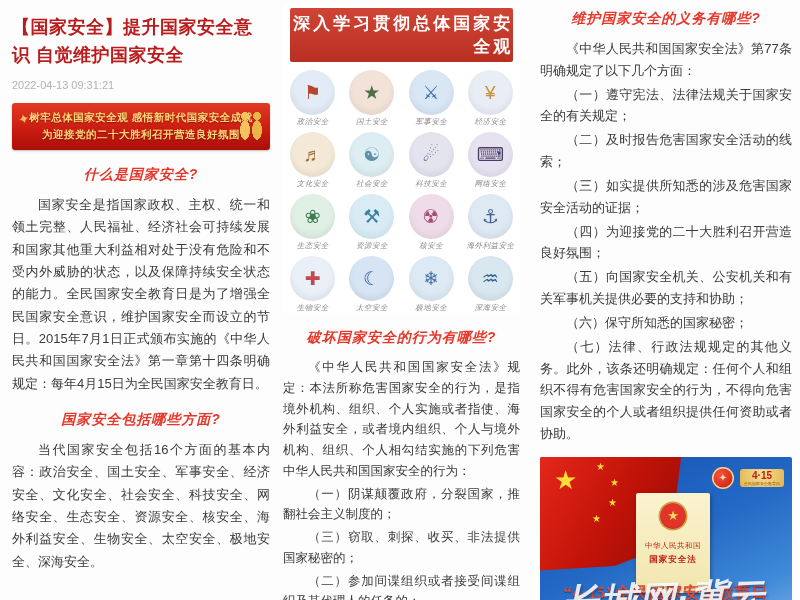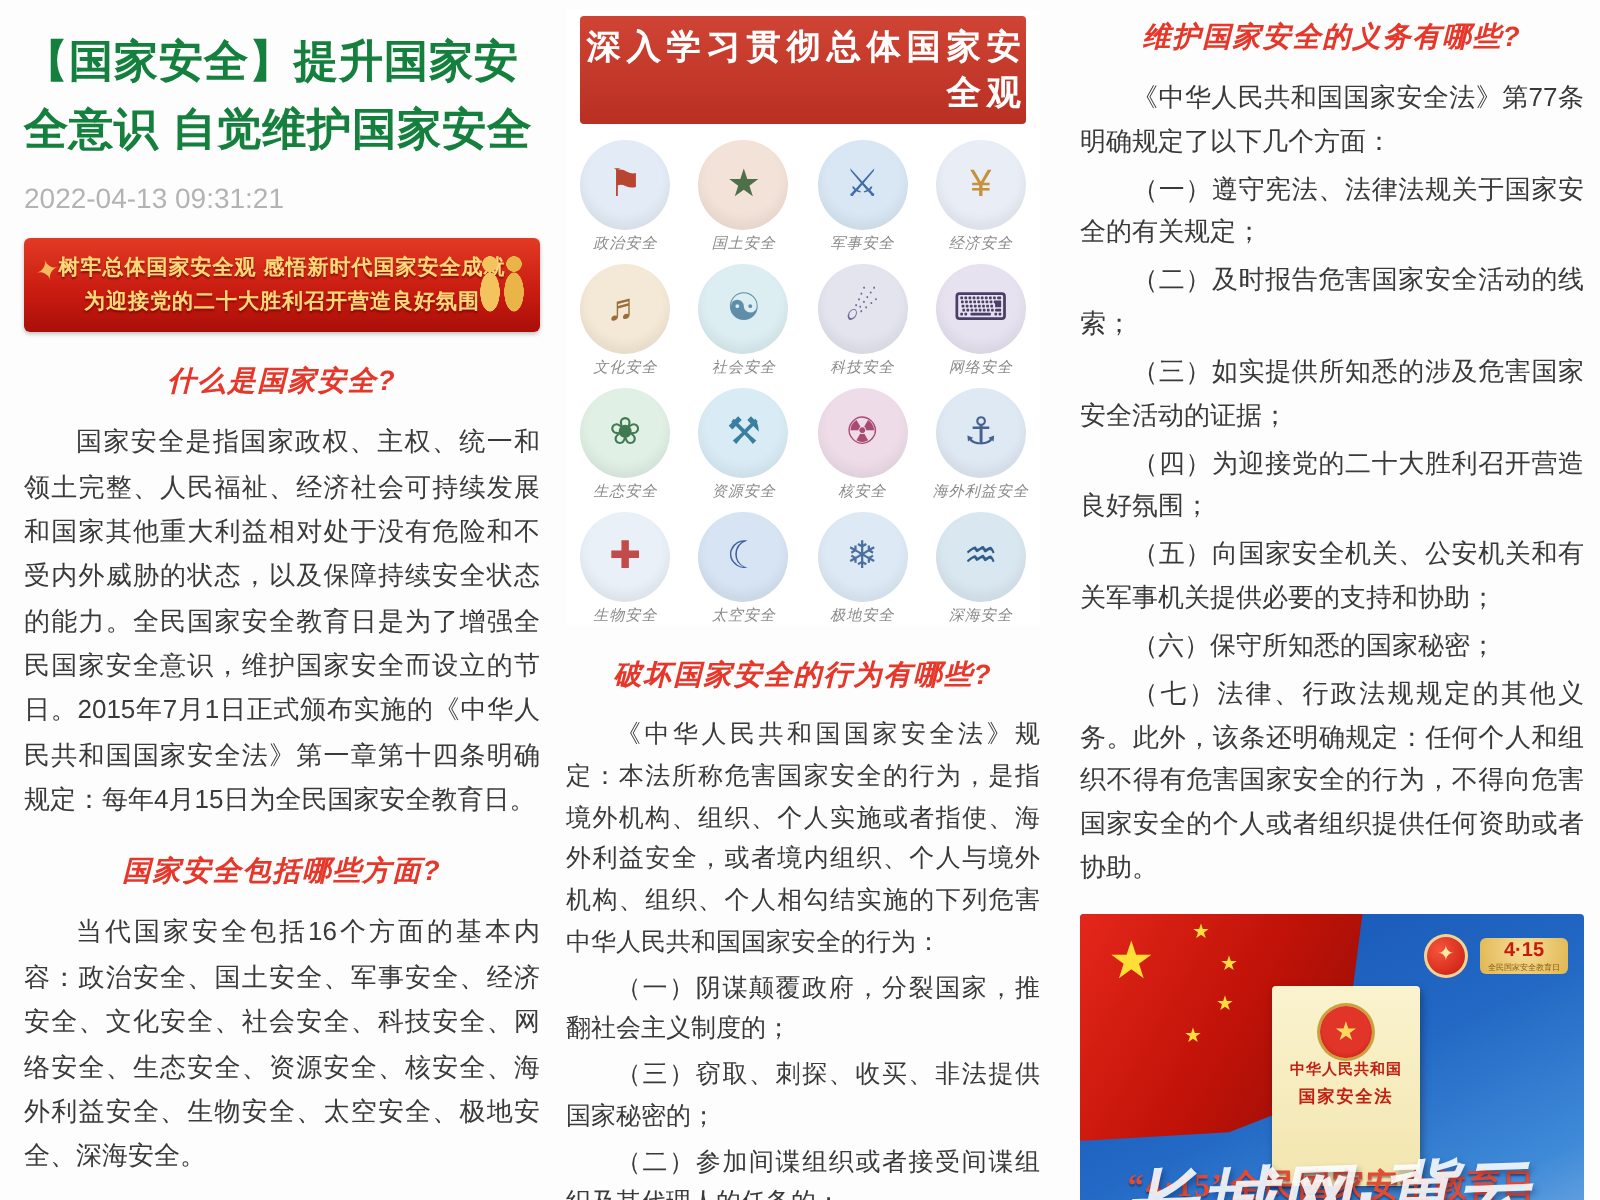--- a/index.html
+++ b/index.html
@@ -4,22 +4,22 @@
 <style>
   * { margin:0; padding:0; box-sizing:border-box; }
   html,body { width:800px; height:600px; background:#fff; overflow:hidden;
     font-family:"Liberation Sans","DejaVu Sans",sans-serif; }
   .page { position:relative; width:800px; height:600px; background:#fdfdfd; }
   .col { position:absolute; top:0; }
   .col-left  { left:12px;  width:258px; padding-top:14px; }
   .col-mid   { left:283px; width:237px; padding-top:5px; }
   .col-right { left:540px; width:252px; padding-top:8px; }
 
-  .article-title { font-size:22px; font-weight:bold; color:#15803d; line-height:1.55; letter-spacing:.5px; }
-  .pub-date { margin-top:9px; font-size:14px; color:#b3b3b3; }
+  .article-title { font-size:18px; font-weight:bold; color:#b91c1c; line-height:1.55; letter-spacing:.5px; }
+  .pub-date { margin-top:9px; font-size:11px; color:#b3b3b3; }
 
   .banner { position:relative; margin-top:12px; height:47px; border-radius:3px;
     background:linear-gradient(180deg,#e23a24 0%,#c81a10 60%,#a90f08 100%);
     display:flex; align-items:center; justify-content:center; overflow:hidden;
     box-shadow:0 1px 2px rgba(0,0,0,.25); }
   .banner-text { text-align:center; color:#ffd978; font-weight:bold; font-size:10.5px;
     line-height:1.6; text-shadow:0 1px 1px rgba(90,0,0,.6); letter-spacing:.5px; }
   .banner .dove { position:absolute; left:6px; top:8px; color:#f7c967; font-size:14px; transform:rotate(-15deg); opacity:.9; }
   .banner .figures { position:absolute; right:4px; top:5px; width:30px; height:38px;
     background:radial-gradient(ellipse 8px 16px at 9px 22px,#f3c45e 60%,transparent 62%),
@@ -72,21 +72,21 @@
   .badge-415 { padding:2px 4px 1px; background:radial-gradient(circle at 50% 30%,#f7df9a,#e0b54f);
     border-radius:3px; text-align:center; }
   .badge-415 .num { color:#c51a0d; font-weight:bold; font-size:10px; line-height:1; }
   .badge-415 .sub { color:#8a5a12; font-size:4px; line-height:1.3; white-space:nowrap; }
   .law-book { position:absolute; left:96px; top:36px; width:74px; height:100px;
     background:linear-gradient(180deg,#faf3cf,#f2e5ae); border-radius:2px;
     box-shadow:1px 2px 4px rgba(0,0,0,.35); text-align:center; padding-top:10px; }
   .law-book .emblem { width:26px; height:26px; margin:0 auto; border-radius:50%;
     background:radial-gradient(circle at 50% 45%,#e03528 60%,#b3140b 100%);
     box-shadow:0 0 0 1.5px #caa23c; color:#ffd95e; font-size:13px; line-height:26px; }
-  .law-book .bt1 { margin-top:1px; color:#c22013; font-weight:bold; font-size:7.5px; letter-spacing:.5px; }
+  .law-book .bt1 { margin-top:12px; color:#c22013; font-weight:normal; font-size:7.5px; letter-spacing:.5px; }
   .law-book .bt2 { margin-top:3px; color:#c22013; font-weight:bold; font-size:8.5px; letter-spacing:1px; }
   .nsed .red-caption { position:absolute; left:0; right:0; top:126px; text-align:center;
     color:#e64a32; font-weight:bold; font-size:16px; letter-spacing:1px; text-shadow:0 1px 1px rgba(0,0,30,.4);font-family:Liberation Serif, serif; }
   .nsed .watermark { position:absolute; left:-4px; right:0; top:118px; text-align:center;
     font-size:37px; font-weight:bold; font-style:italic; color:rgba(255,255,255,.88);
     text-shadow:1px 2px 3px rgba(0,20,60,.35); transform:rotate(-2deg); letter-spacing:1px; white-space:nowrap; }
 </style>
 </head>
 <body>
 

